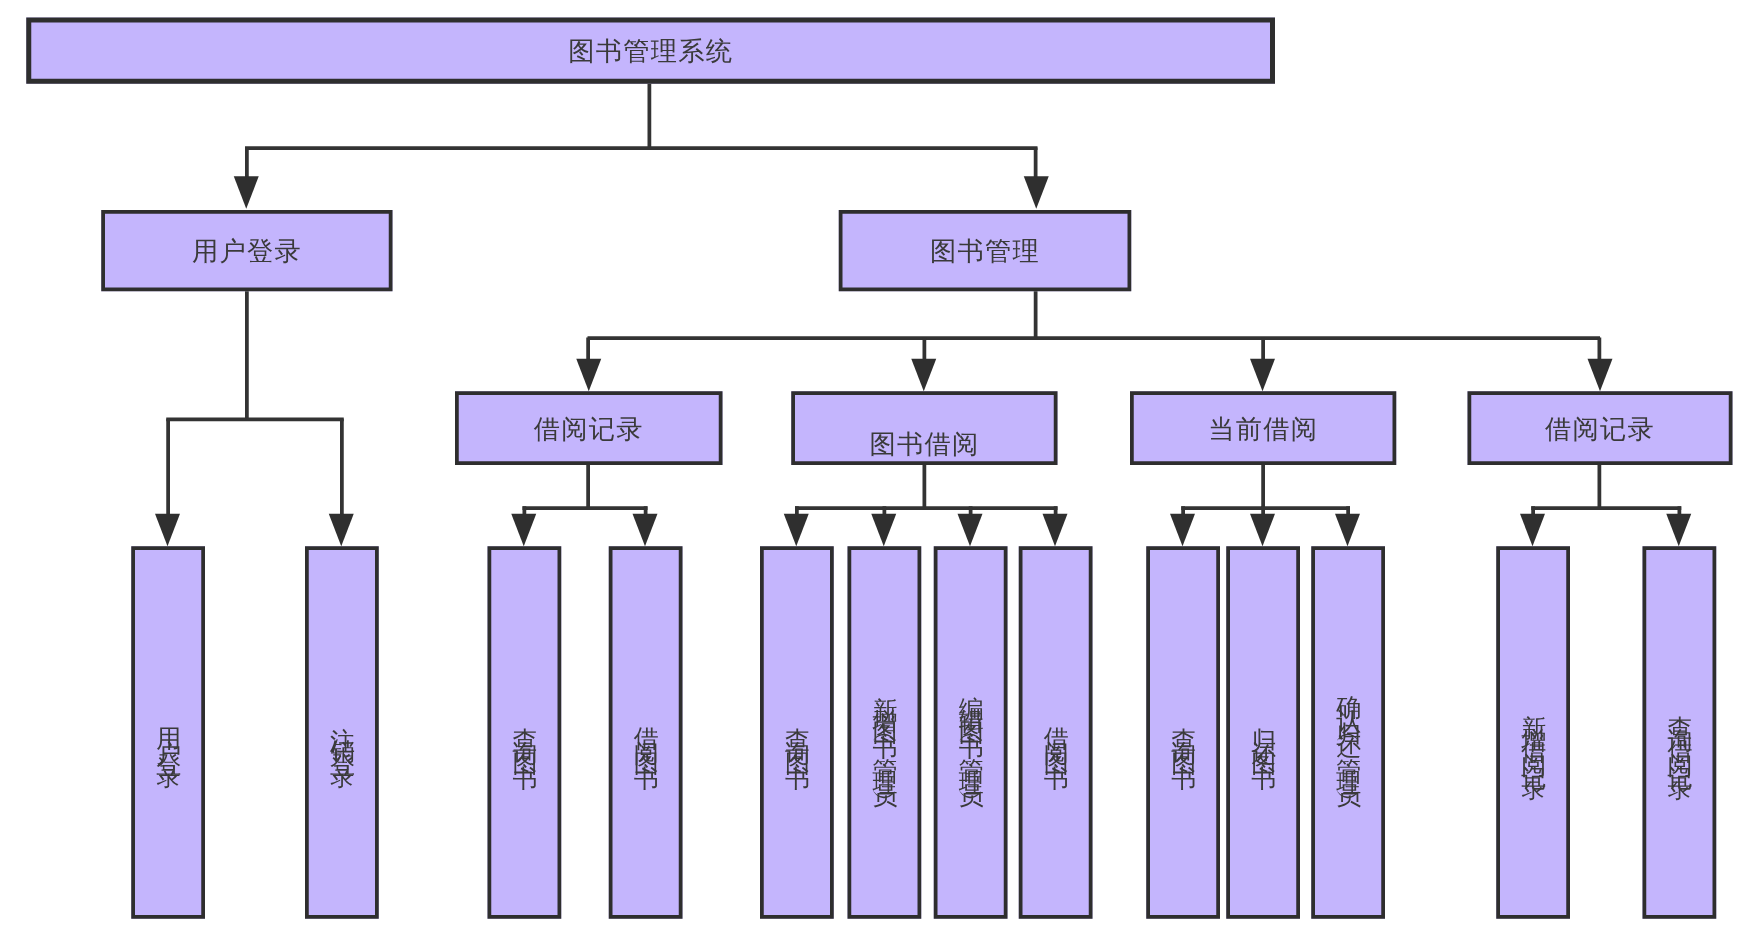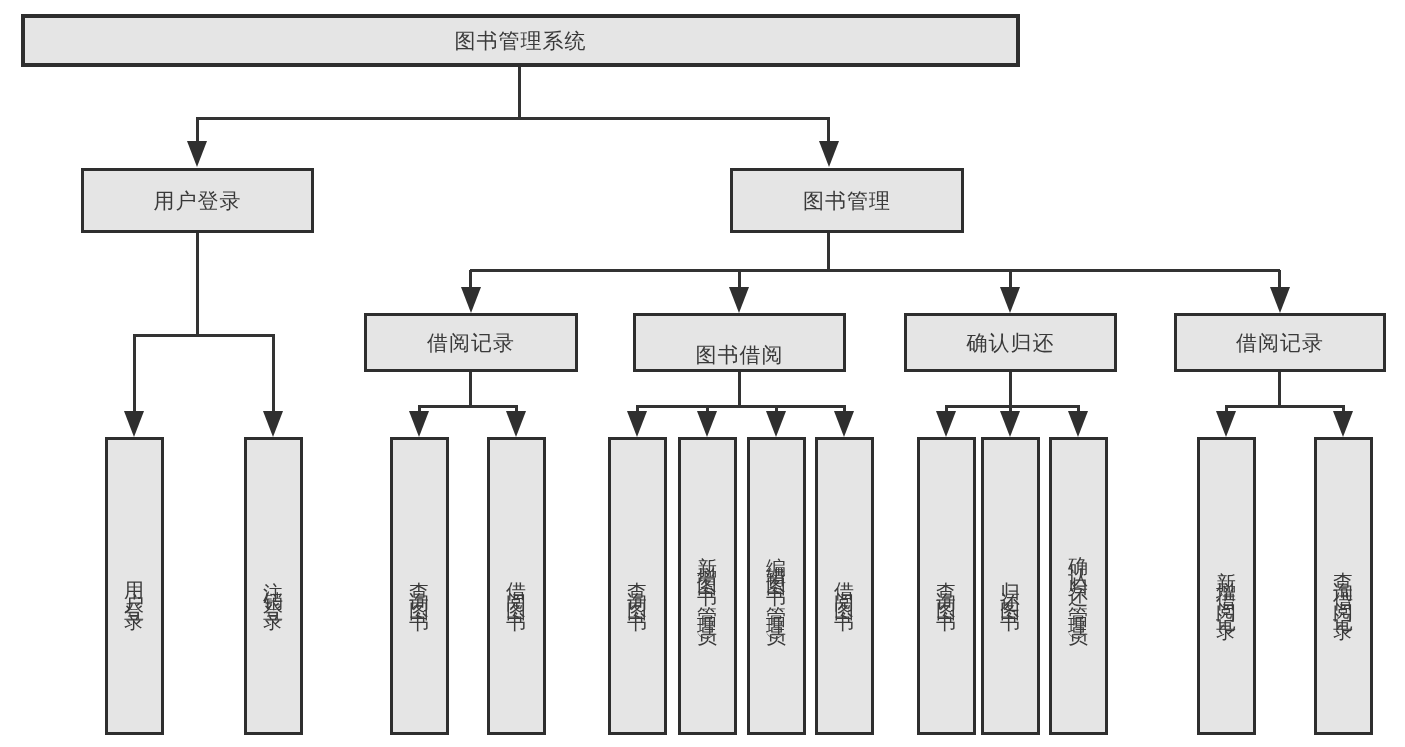--- a/index.html
+++ b/index.html
@@ -1,18 +1,18 @@
 <!DOCTYPE html>
 <html><head>
 <meta charset="utf-8">
 <style>
   html,body{margin:0;padding:0;background:#ffffff;}
   #canvas{position:relative;width:1405px;height:747px;background:#ffffff;overflow:hidden;
           font-family:"Liberation Sans","DejaVu Sans",sans-serif;}
-  .box{position:absolute;background:#e5e5e5;border:3px solid #2e2e2e;box-sizing:border-box;
+  .box{position:absolute;background:#c4b5fd;border:3px solid #2e2e2e;box-sizing:border-box;
        display:flex;align-items:center;justify-content:center;color:#3a3a3a;}
   .hbox{font-size:21px;letter-spacing:1px;}
   .root{border-width:4px;}
   .vbox{width:59px;top:437px;height:298px;}
   .vtext{writing-mode:vertical-rl;text-orientation:mixed;font-size:20px;line-height:1;
          letter-spacing:10px;color:#3a3a3a;}
   .hl{position:absolute;height:3px;background:#333333;}
   .vl{position:absolute;width:3px;background:#333333;}
   .arr{position:absolute;width:0;height:0;border-left:10px solid transparent;
        border-right:10px solid transparent;border-top:26px solid #2f2f2f;}
@@ -30,21 +30,21 @@
   <div class="vl" style="left:518px;top:67px;height:51px;"></div>
   <div class="hl" style="left:196px;top:117px;width:634px;"></div>
   <div class="vl" style="left:196px;top:118px;height:26px;"></div>
   <div class="arr" style="left:187px;top:141px;"></div>
   <div class="vl" style="left:827px;top:118px;height:26px;"></div>
   <div class="arr" style="left:819px;top:141px;"></div>
 
   <div class="box hbox" style="left:81px;top:168px;width:233px;height:65px;">
     <span>用户登录</span>
   </div>
-  <div class="box hbox" style="left:730px;top:168px;width:234px;height:65px;">
+  <div class="box hbox" style="left:671px;top:168px;width:234px;height:65px;">
     <span>图书管理</span>
   </div>
 
   <div class="vl" style="left:196px;top:233px;height:103px;"></div>
   <div class="hl" style="left:133px;top:334px;width:142px;"></div>
   <div class="vl" style="left:133px;top:335px;height:78px;"></div>
   <div class="arr" style="left:124px;top:411px;"></div>
   <div class="vl" style="left:272px;top:335px;height:78px;"></div>
   <div class="arr" style="left:263px;top:411px;"></div>
 
@@ -59,21 +59,21 @@
   <div class="vl" style="left:1278px;top:270px;height:19px;"></div>
   <div class="arr" style="left:1270px;top:287px;"></div>
 
   <div class="box hbox" style="left:364px;top:313px;width:214px;height:59px;">
     <span>借阅记录</span>
   </div>
   <div class="box hbox" style="left:633px;top:313px;width:213px;height:59px;align-items:flex-end;">
     <span>图书借阅</span>
   </div>
   <div class="box hbox" style="left:904px;top:313px;width:213px;height:59px;">
-    <span>确认归还</span>
+    <span>当前借阅</span>
   </div>
   <div class="box hbox" style="left:1174px;top:313px;width:212px;height:59px;">
     <span>借阅记录</span>
   </div>
 
   <div class="vl" style="left:469px;top:372px;height:35px;"></div>
   <div class="hl" style="left:418px;top:405px;width:100px;"></div>
   <div class="vl" style="left:418px;top:405px;height:8px;"></div>
   <div class="arr" style="left:409px;top:411px;"></div>
   <div class="vl" style="left:515px;top:405px;height:8px;"></div>

